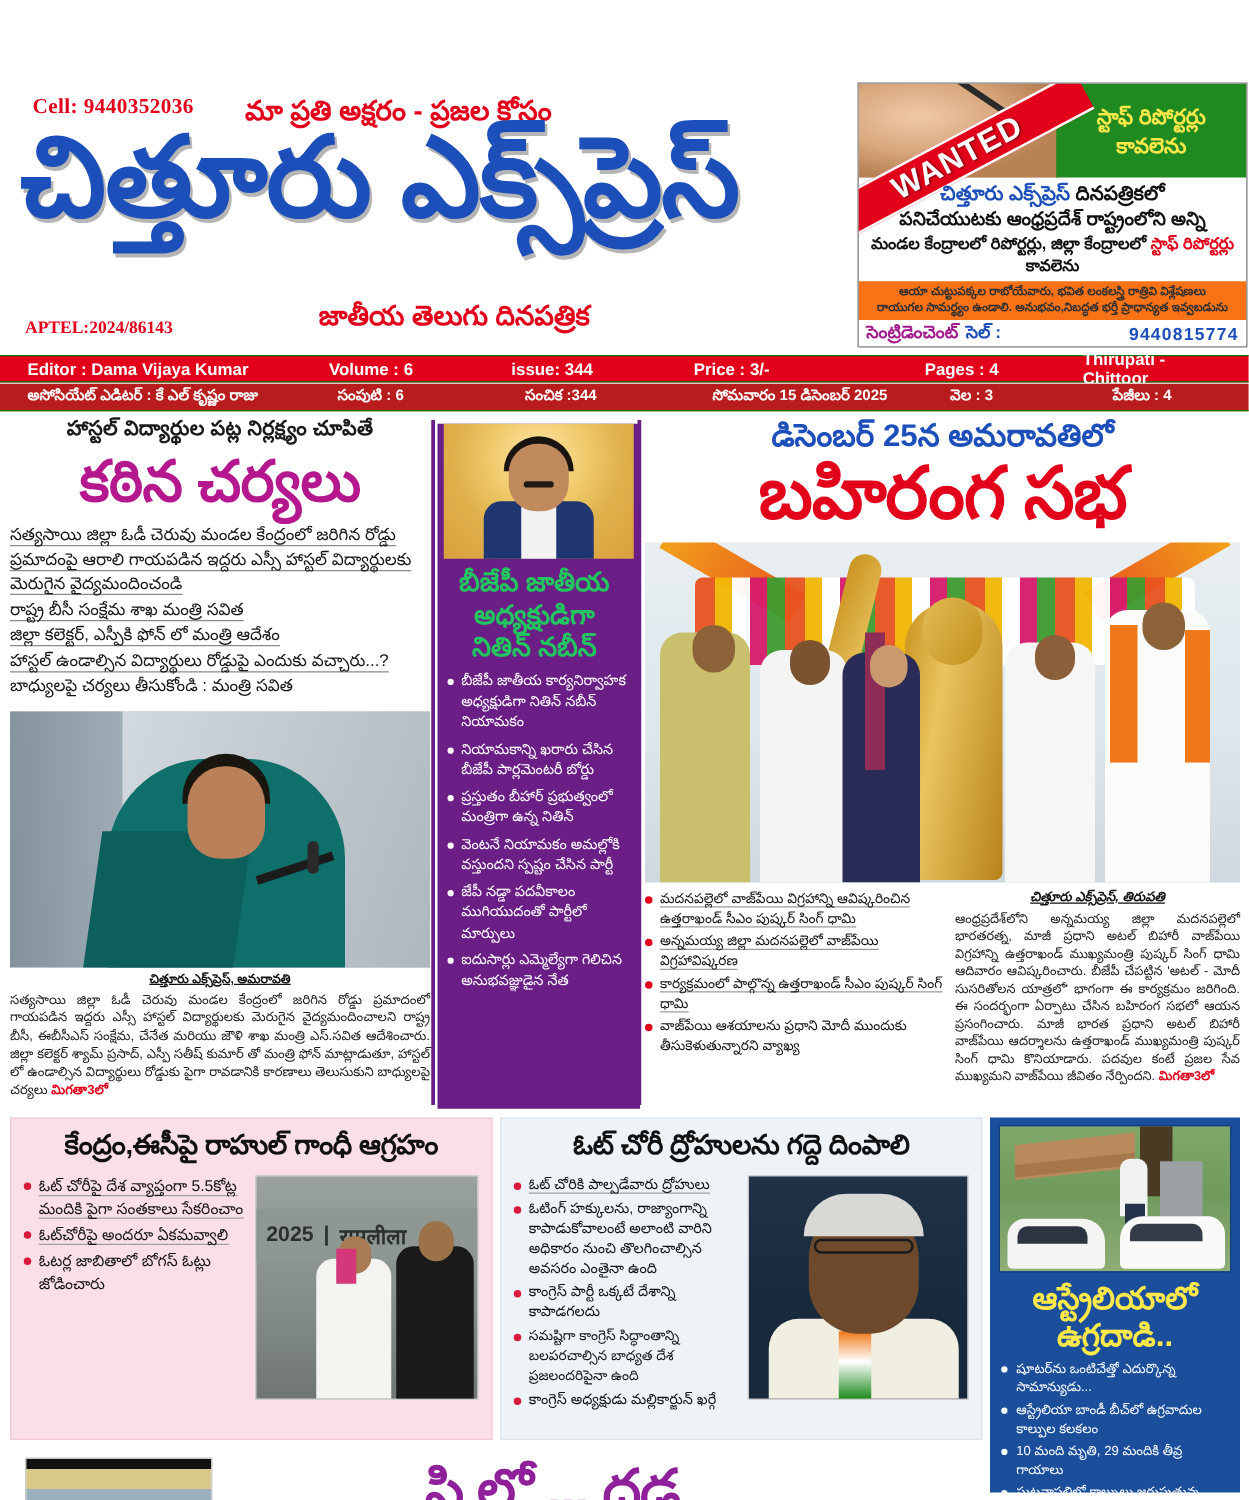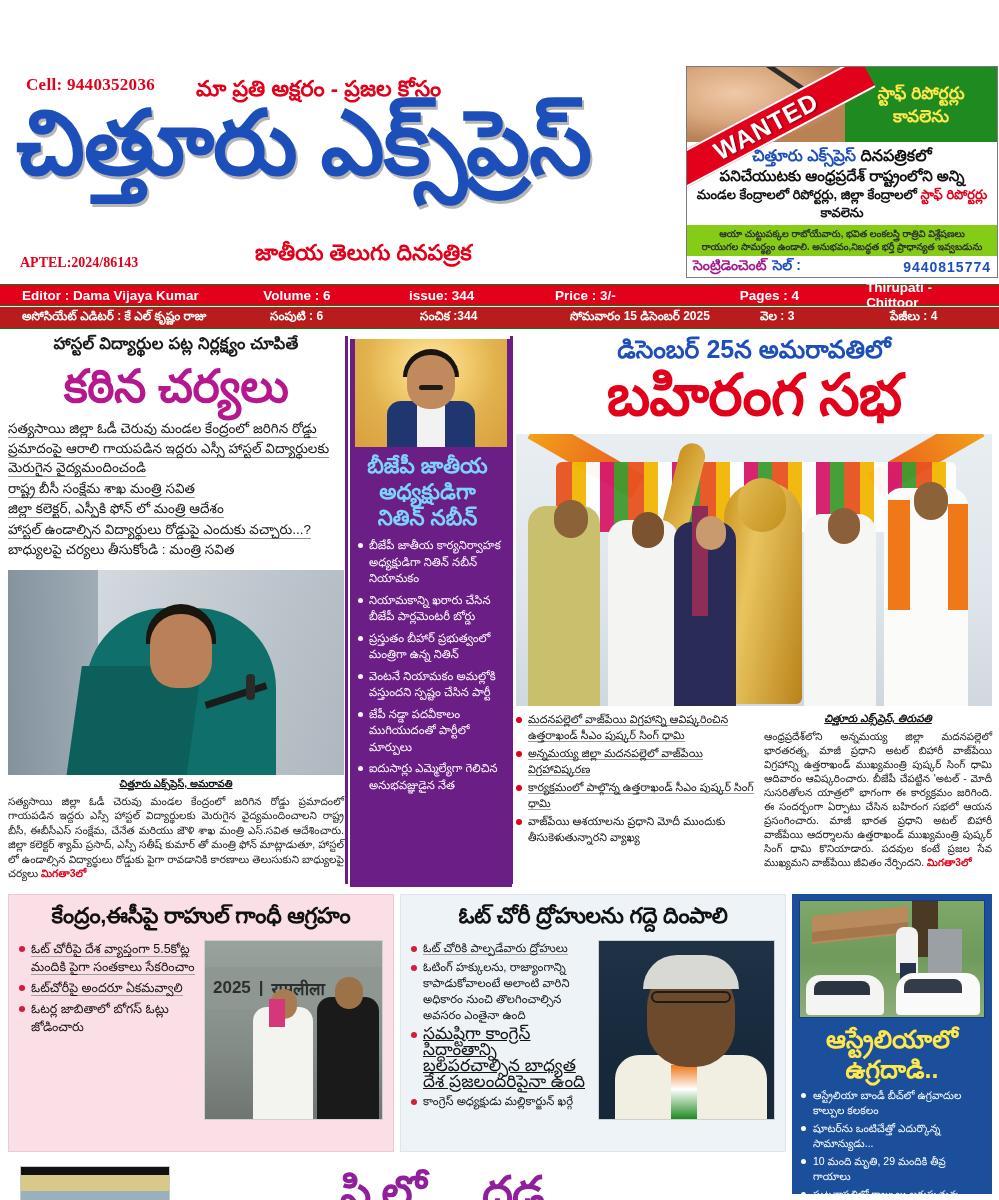--- a/index.html
+++ b/index.html
@@ -79,21 +79,21 @@
     position:absolute; left:0; top:75px; right:0; height:83px;
     padding:4px 6px 0 6px; text-align:center; color:#111;
   }
   .wa-l1 { font-size:16px; font-weight:bold; line-height:20px; }
   .wa-l1 b.blue { color:#1d4fbb; }
   .wa-l2 { font-size:15px; font-weight:bold; line-height:20px; }
   .wa-l3 { font-size:13px; font-weight:bold; line-height:18px; }
   .wa-l3 .red { color:#e2001a; }
   .wa-yellow {
     position:absolute; left:0; top:158px; right:0; height:33px;
-    background:#84cc16; padding:2px 6px; text-align:center;
+    background:#f97316; padding:2px 6px; text-align:center;
     font-size:9.5px; line-height:13px; color:#303030; font-weight:bold;
   }
   .wa-foot {
     position:absolute; left:0; bottom:0; right:0; height:21px;
     background:#fff; display:flex; align-items:center; padding:0 6px;
     font-size:14px; font-weight:bold; color:#1d4fbb; gap:6px;
   }
   .wa-foot .mag { color:#a21a8e; }
   .wa-foot .num { color:#1d4fbb; margin-left:auto; letter-spacing:1px; }
 
@@ -184,21 +184,21 @@
     background:#c08a5c; border-radius:23px 23px 22px 22px; }
   .mp-hair { position:absolute; left:48px; top:10px; width:56px; height:28px;
     background:#1a1410; border-radius:28px 28px 0 0; }
   .mp-mous { position:absolute; left:64px; top:46px; width:24px; height:5px;
     background:#201a14; border-radius:3px; }
   .mp-vest { position:absolute; left:32px; top:62px; width:88px; height:48px;
     background:#1f3670; border-radius:14px 14px 0 0; }
   .mp-shirt { position:absolute; left:62px; top:64px; width:28px; height:46px;
     background:#f2f2f2; }
   .mid-head {
-    color:#7dd3fc; font-size:21.5px; line-height:26px; font-weight:bold;
+    color:#22c55e; font-size:21.5px; line-height:26px; font-weight:bold;
     text-align:center; padding:6px 11px 4px 4px;
   }
   .mid-list { padding:2px 6px 10px 8px; }
   .mid-list li {
     list-style:none; position:relative; padding-left:11px;
     color:#ffffff; font-size:11.5px; line-height:16.5px; margin-bottom:5px;
   }
   .mid-list li:before {
     content:""; position:absolute; left:0; top:6px; width:5px; height:5px;
     background:#ffffff; border-radius:50%;
@@ -574,21 +574,22 @@
         </div>
       </div>
     </div>
 
     <div class="bm-box">
       <div class="bl-head">ఓట్ చోరీ ద్రోహులను గద్దె దింపాలి</div>
       <div class="bl-body">
         <ul class="bl-list" style="width:182px;">
           <li style="font-size:11.5px;line-height:16px;"><span class="u">ఓట్ చోరికి పాల్పడేవారు ద్రోహులు</span></li>
           <li style="font-size:11.5px;line-height:16px;"><span>ఓటింగ్ హక్కులను, రాజ్యాంగాన్ని కాపాడుకోవాలంటే అలాంటి వారిని అధికారం నుంచి తొలగించాల్సిన అవసరం ఎంతైనా ఉంది</span></li>
-          <li style="font-size:17px;line-height:16px;text-decoration:underline;"><span>సమష్టిగా కాంగ్రెస్ సిద్ధాంతాన్ని బలపరచాల్సిన బాధ్యత దేశ ప్రజలందరిపైనా ఉంది</span></li>
+          <li style="font-size:11.5px;line-height:16px;"><span>కాంగ్రెస్ పార్టీ ఒక్కటే దేశాన్ని కాపాడగలదు</span></li>
+          <li style="font-size:11px;line-height:16px;"><span>సమష్టిగా కాంగ్రెస్ సిద్ధాంతాన్ని బలపరచాల్సిన బాధ్యత దేశ ప్రజలందరిపైనా ఉంది</span></li>
           <li style="font-size:11.5px;line-height:16px;"><span>కాంగ్రెస్ అధ్యక్షుడు మల్లికార్జున్ ఖర్గే</span></li>
         </ul>
         <div class="bm-photo">
           <div class="bmp-shawl"></div>
           <div class="bmp-scarf"></div>
           <div class="bmp-face"></div>
           <div class="bmp-hair"></div>
           <div class="bmp-glass"></div>
         </div>
       </div>
@@ -605,22 +606,22 @@
         <div class="brp-car1"></div>
         <div class="brp-win1"></div>
         <div class="brp-car2"></div>
         <div class="brp-win2"></div>
       </div>
       <div class="br-head">
         <div>ఆస్ట్రేలియాలో</div>
         <div>ఉగ్రదాడి..</div>
       </div>
       <ul class="br-list">
+        <li>షూటర్‌ను ఒంటిచేత్తో ఎదుర్కొన్న సామాన్యుడు...</li>
         <li>ఆస్ట్రేలియా బాండీ బీచ్‌లో ఉగ్రవాదుల కాల్పుల కలకలం</li>
-        <li>షూటర్‌ను ఒంటిచేత్తో ఎదుర్కొన్న సామాన్యుడు...</li>
         <li>10 మంది మృతి, 29 మందికి తీవ్ర గాయాలు</li>
         <li>ఘటనాస్థలిలో కాల్పులు జరుపుతున్న</li>
       </ul>
     </div>
   </div>
 
   <div class="teaser">
     <div class="teaser-photo"></div>
     <div class="teaser-head">ప్రి లో ... దడ</div>
   </div>

